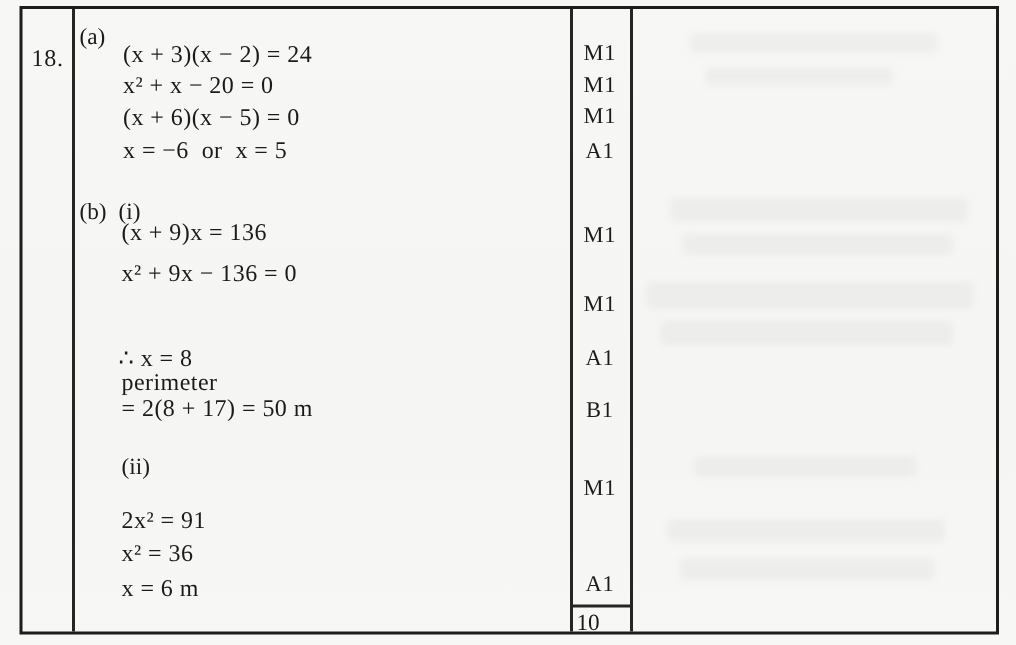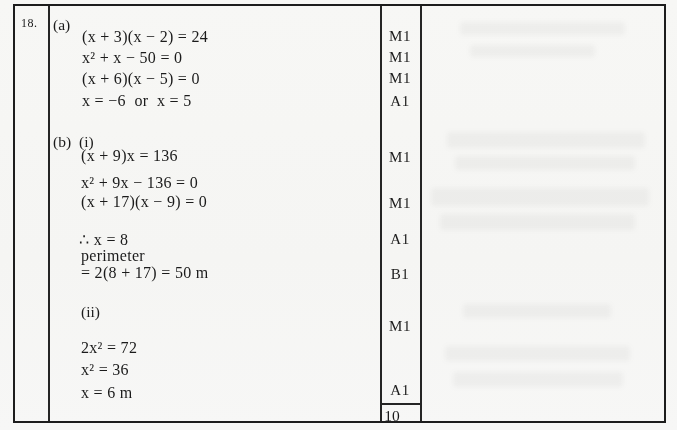--- a/index.html
+++ b/index.html
@@ -28,23 +28,24 @@
     width: 1.6px;
     background: #252525;
   }
   .h-line {
     position: absolute;
     height: 1.6px;
     background: #252525;
   }
   .qnum {
     position: absolute;
-    font-size: 12px;
+    font-size: 16px;
     line-height: 19px;
     letter-spacing: 0.5px;
+    margin-top: 16px;
   }
   .lbl {
     position: absolute;
     font-size: 15.5px;
     line-height: 19px;
   }
   .line {
     position: absolute;
     font-size: 16px;
     line-height: 19px;
@@ -85,43 +86,42 @@
 
     <div class="v-line" style="left:33px"></div>
     <div class="v-line" style="left:365px"></div>
     <div class="v-line" style="left:405px"></div>
     <div class="h-line" style="left:365px; width:41px; top:397px"></div>
 
     <div class="qnum" style="left:6px; top:8px">18.</div>
 
     <div class="lbl" style="left:38px; top:9px">(a)</div>
     <div class="line math" style="left:67px; top:21px">(x + 3)(x − 2) = 24</div>
-    <div class="line math" style="left:67px; top:42px">x² + x − 50 = 0</div>
+    <div class="line math" style="left:67px; top:42px">x² + x − 20 = 0</div>
     <div class="line math" style="left:67px; top:63px">(x + 6)(x − 5) = 0</div>
     <div class="line math" style="left:67px; top:85px">x = −6&nbsp; or &nbsp;x = 5</div>
     <div class="mark" style="top:21px">M1</div>
     <div class="mark" style="top:42px">M1</div>
     <div class="mark" style="top:63px">M1</div>
     <div class="mark" style="top:86px">A1</div>
 
     <div class="lbl" style="left:38px; top:126px">(b)</div>
     <div class="lbl" style="left:64px; top:126px">(i)</div>
     <div class="line math" style="left:66px; top:140px">(x + 9)x = 136</div>
     <div class="line math" style="left:66px; top:167px">x² + 9x − 136 = 0</div>
-    <div class="line math" style="left:66px; top:186px">(x + 17)(x − 9) = 0</div>
     <div class="line math" style="left:64px; top:224px">∴ x = 8</div>
     <div class="line roman" style="left:66px; top:240px">perimeter</div>
     <div class="line roman" style="left:66px; top:257px">= 2(8 + 17) = 50 m</div>
     <div class="mark" style="top:142px">M1</div>
     <div class="mark" style="top:188px">M1</div>
     <div class="mark" style="top:224px">A1</div>
     <div class="mark" style="top:259px">B1</div>
 
     <div class="lbl" style="left:66px; top:296px">(ii)</div>
-    <div class="line math" style="left:66px; top:332px">2x² = 72</div>
+    <div class="line math" style="left:66px; top:332px">2x² = 91</div>
     <div class="line math" style="left:66px; top:354px">x² = 36</div>
     <div class="line math" style="left:66px; top:377px">x = 6 m</div>
     <div class="mark" style="top:311px">M1</div>
     <div class="mark" style="top:375px">A1</div>
 
     <div class="total" style="top:400px">10</div>
 
     <div class="ghost" style="left:445px; top:16px;  width:165px; height:13px"></div>
     <div class="ghost" style="left:455px; top:39px;  width:125px; height:12px"></div>
     <div class="ghost" style="left:432px; top:126px; width:198px; height:16px"></div>

